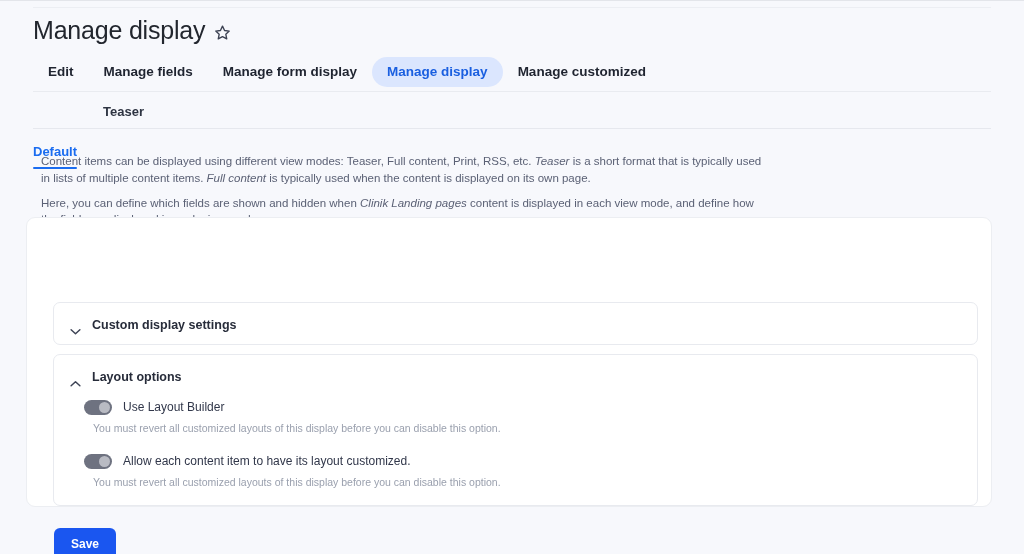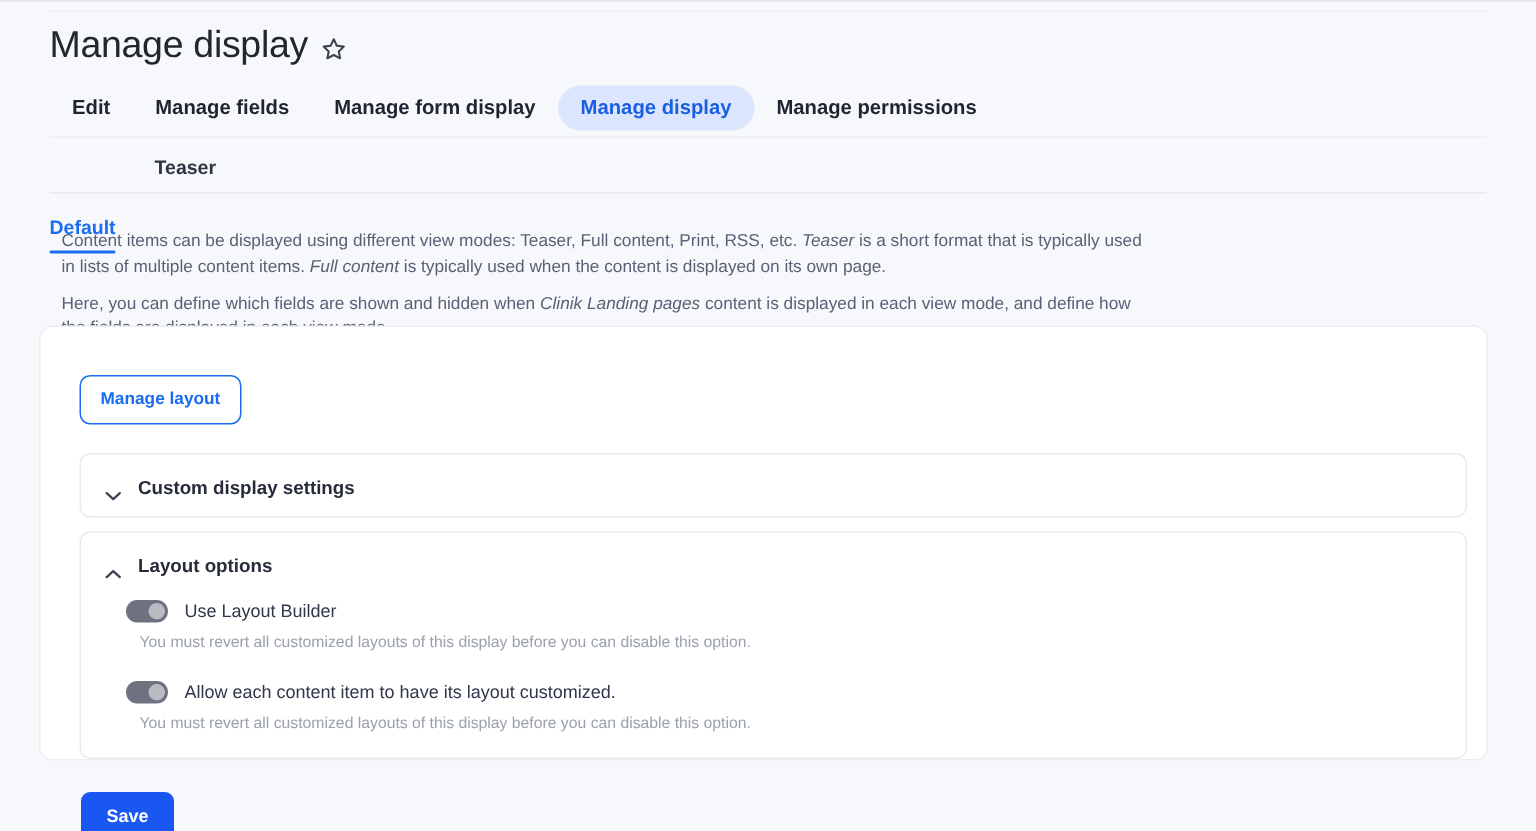--- a/index.html
+++ b/index.html
@@ -161,38 +161,37 @@
         </svg>
       </span>
     </div>
   </div>
 
   <div class="tabs-primary">
     <button class="tab-pill">Edit</button>
     <button class="tab-pill">Manage fields</button>
     <button class="tab-pill">Manage form display</button>
     <button class="tab-pill active">Manage display</button>
-    <button class="tab-pill">Manage permissions</button>
+    <button class="tab-pill">Manage customized</button>
   </div>
   <div class="primary-divider"></div>
 
   <div class="tabs-secondary">
     <div class="subtab active">Default</div>
     <div class="subtab">Teaser</div>
   </div>
   <div class="secondary-divider"></div>
 
   <div class="description">
     <p class="desc-p"><span>Content items can be displayed using different view modes: Teaser, Full content, Print, RSS, etc. </span><i>Teaser</i><span> is a short format that is typically used in lists of multiple content items. </span><i>Full content</i><span> is typically used when the content is displayed on its own page.</span></p>
     <p class="desc-p"><span>Here, you can define which fields are shown and hidden when </span><i>Clinik Landing pages</i><span> content is displayed in each view mode, and define how the fields are displayed in each view mode.</span></p>
   </div>
 
   <div class="card">
 
-    <button class="btn-outline">Manage layout</button>
 
     <div class="panel panel-collapsed">
       <div class="panel-head">
         <span class="chev">
           <svg viewBox="0 0 12 8" width="11" height="7" fill="none" stroke="#3d4355" stroke-width="1.7" stroke-linecap="round" stroke-linejoin="round">
             <polyline points="1,2 6,6.6 11,2"></polyline>
           </svg>
         </span>
         <span class="panel-title">Custom display settings</span>
       </div>

